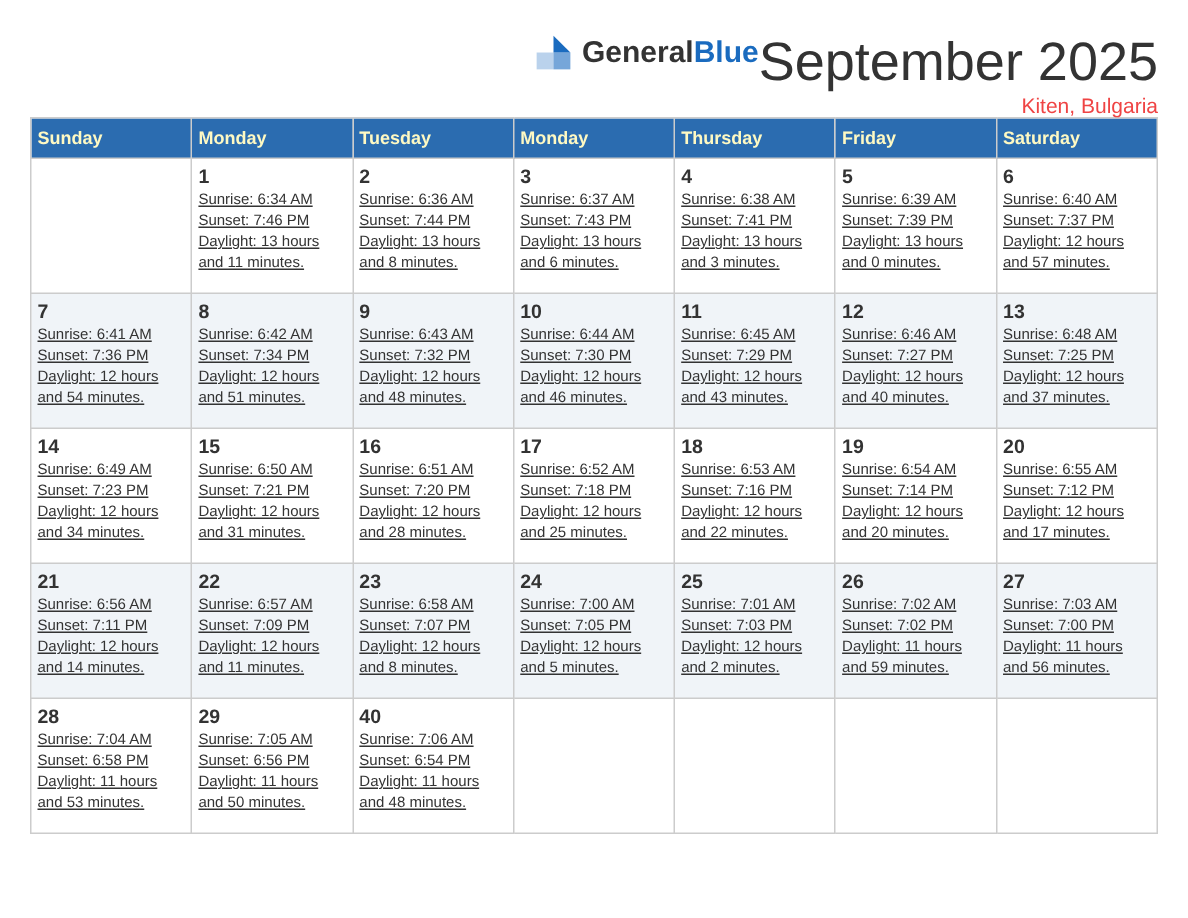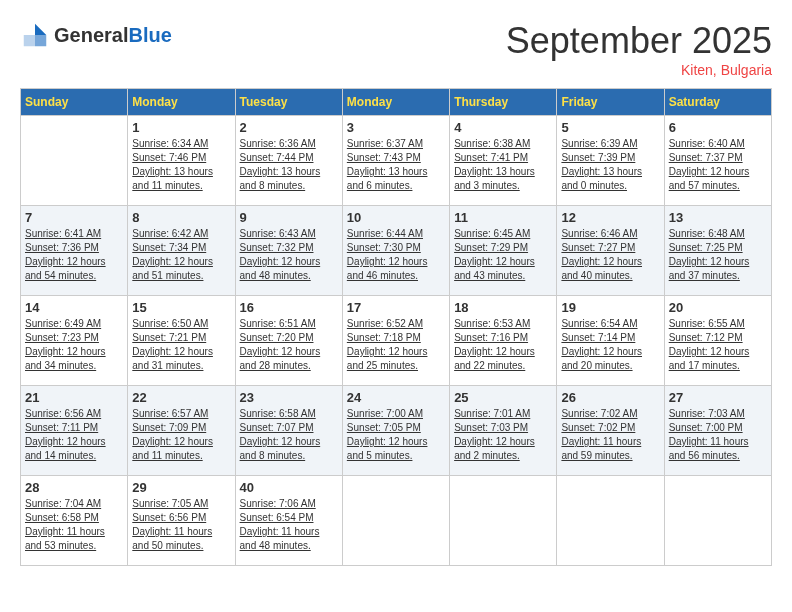--- a/index.html
+++ b/index.html
@@ -5,24 +5,23 @@
     * { box-sizing: border-box; margin: 0; padding: 0; }
     body {
       font-family: Arial, sans-serif;
       background: #fff;
       width: 792px;
       min-height: 612px;
       padding: 20px;
     }
     .header {
       display: flex;
-      justify-content: space-between;
+      justify-content: flex-end;
       align-items: flex-start;
-      margin-bottom: 10px;
-      gap: 36px;
+      margin-bottom: 0;
     }
     .logo {
       display: flex;
       align-items: center;
       gap: 4px;
     }
     .logo-text-general {
       font-size: 20px;
       font-weight: bold;
       color: #333;
@@ -48,21 +47,21 @@
       font-size: 14px;
       color: #ef4444;
     }
     table {
       width: 100%;
       border-collapse: collapse;
       font-size: 11px;
     }
     thead th {
       background-color: #2b6cb0;
-      color: #fde047;
+      color: #fef9c3;
       padding: 6px 4px;
       text-align: left;
       font-size: 12px;
       border: 1px solid #ccc;
     }
     tbody td {
       border: 1px solid #ccc;
       padding: 4px;
       vertical-align: top;
       height: 90px;

